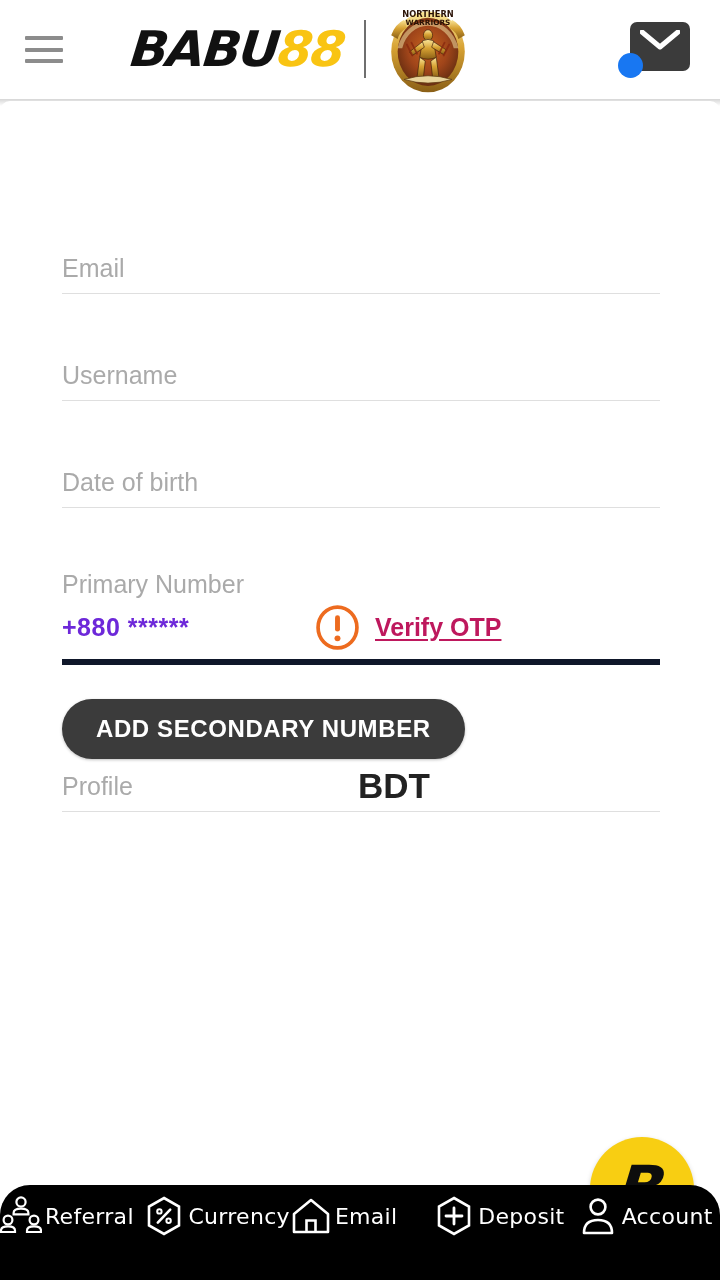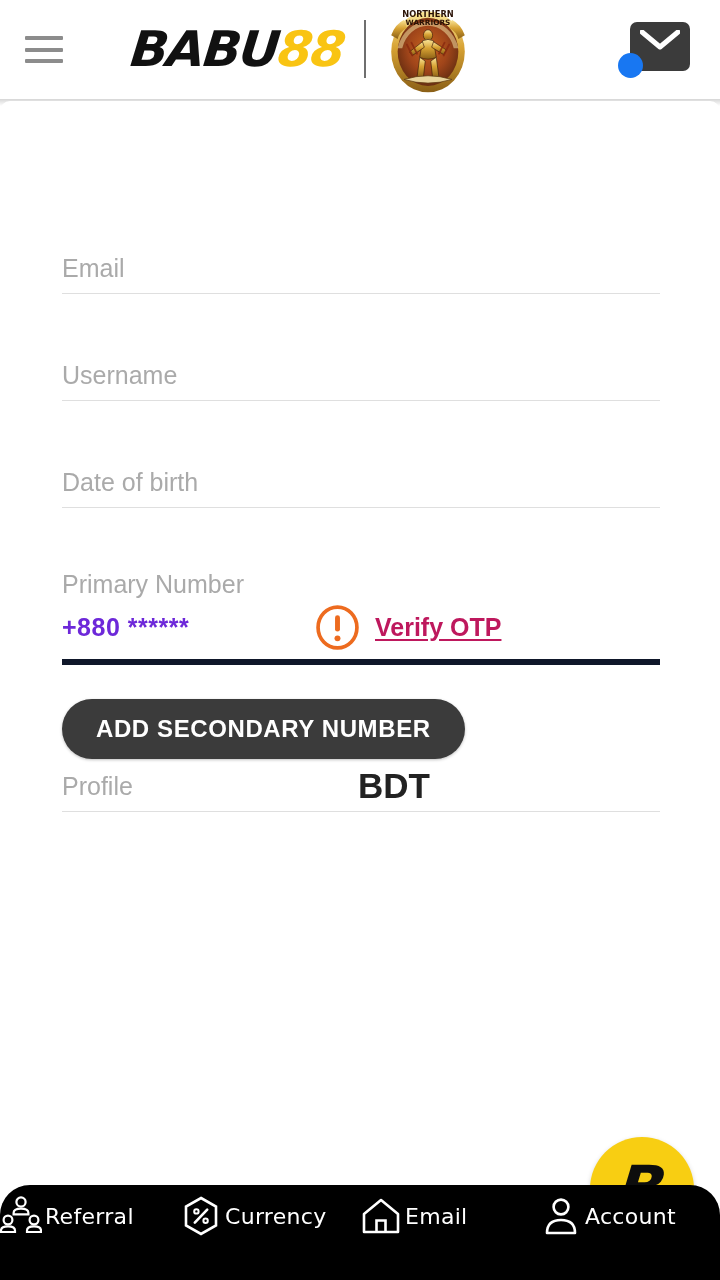--- a/index.html
+++ b/index.html
@@ -448,20 +448,28 @@
   </div>
 
   <div class="nav-item">
     <svg class="nav-icon" viewBox="0 0 42 42">
       <path d="M4 19 L21 5 L38 19 L38 37 L4 37 Z" fill="none" stroke="#ffffff" stroke-width="2.6" stroke-linejoin="round"></path>
       <path d="M16.5 37 L16.5 25.5 L25.5 25.5 L25.5 37" fill="none" stroke="#ffffff" stroke-width="2.6"></path>
     </svg>
     <span class="nav-label">Email</span>
   </div>
 
+  <div class="nav-item">
+    <svg class="nav-icon" viewBox="0 0 42 42">
+      <path d="M21 3 L36 11.5 L36 30.5 L21 39 L6 30.5 L6 11.5 Z" fill="none" stroke="#ffffff" stroke-width="2.6"></path>
+      <line x1="21" y1="13" x2="21" y2="29" stroke="#ffffff" stroke-width="2.8" stroke-linecap="round"></line>
+      <line x1="13" y1="21" x2="29" y2="21" stroke="#ffffff" stroke-width="2.8" stroke-linecap="round"></line>
+    </svg>
+    <span class="nav-label">Deposit</span>
+  </div>
 
   <div class="nav-item">
     <svg class="nav-icon" viewBox="0 0 42 42">
       <circle cx="21" cy="12" r="7.4" fill="none" stroke="#ffffff" stroke-width="2.6"></circle>
       <path d="M7 38 Q7 25 21 25 Q35 25 35 38 Z" fill="none" stroke="#ffffff" stroke-width="2.6" stroke-linejoin="round"></path>
     </svg>
     <span class="nav-label">Account</span>
   </div>
 </div>
 

